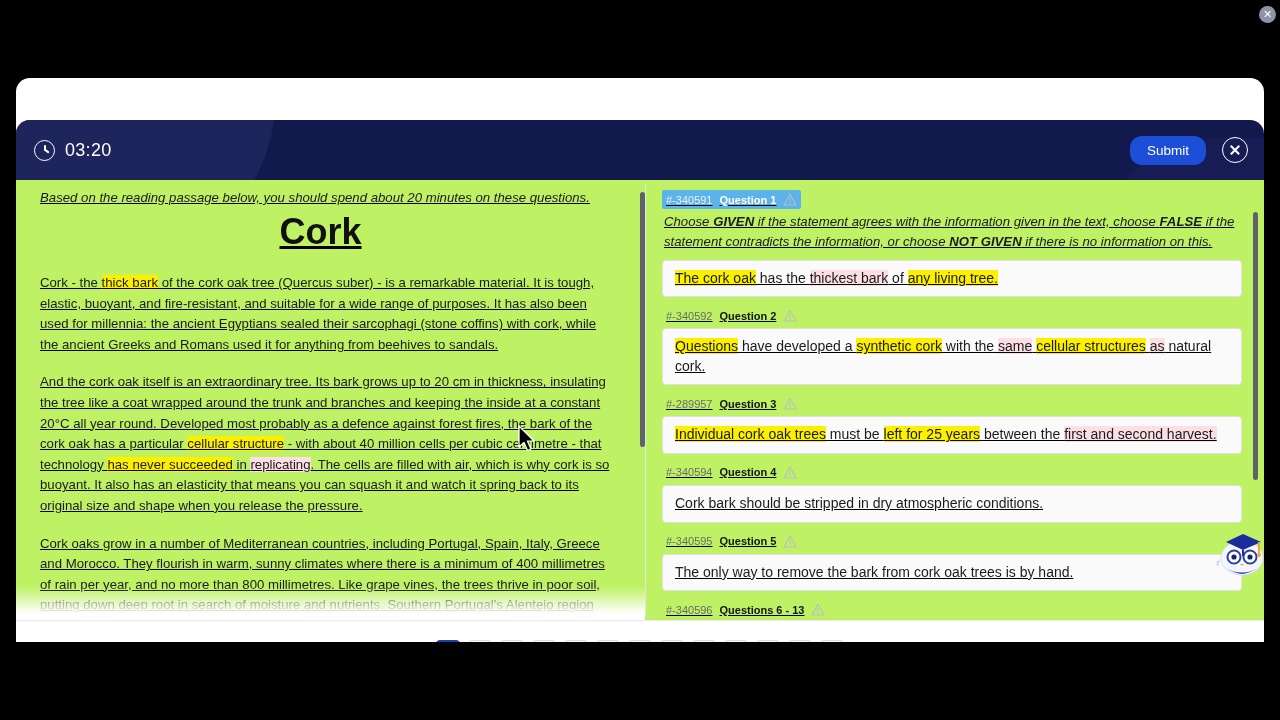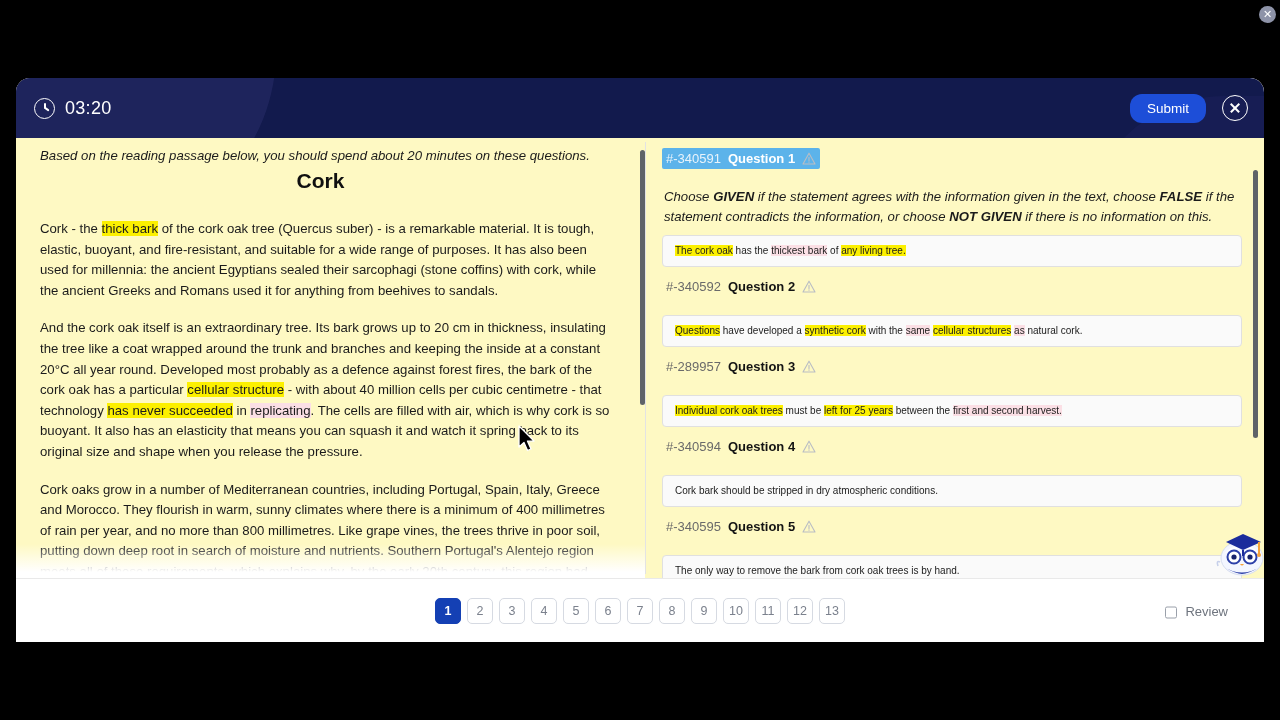--- a/index.html
+++ b/index.html
@@ -23,20 +23,21 @@
     border-radius: 14px 14px 0 0;
     overflow: hidden;
   }
   
   #header {
     position: relative;
     height: 60px;
     background: #121a4d;
     border-radius: 14px 14px 0 0;
     overflow: hidden;
+    margin-top: 42px;
   }
   #header .sheen {
     position: absolute; left: -60px; top: -110px;
     width: 330px; height: 260px;
     background: #20265e;
     border-radius: 0 0 180px 0;
     transform: rotate(-12deg);
     opacity: .9;
   }
   #header .sheen2 {
@@ -96,42 +97,43 @@
     margin-left: -6px; margin-top: -0.9px;
   }
   .close-ic::before { transform: rotate(45deg); }
   .close-ic::after  { transform: rotate(-45deg); }
 
   
   #body-split {
     position: relative;
     height: 440px;
     display: flex;
-    background: #fef9c3;
+    background: #bef264;
+    text-decoration: underline;
   }
   
   #passage-pane {
     position: relative;
     width: 629px;
     padding: 10px 28px 0 8px;
     overflow: hidden;
   }
   .pane-inner { position: relative; }
   .lead-line {
     font-style: italic;
     font-size: 13.2px;
     color: #1b1b1b;
     margin: 0 0 6px 16px;
   }
   .passage-title {
     text-align: center;
-    font-size: 21px;
+    font-size: 36px;
     font-weight: bold;
     color: #101010;
-    margin: 6px 0 26px 0;
+    margin: 6px 0 20px 0;
   }
   .para {
     font-size: 13.2px;
     line-height: 1.56;
     color: #1b1b1b;
     margin: 0 0 17px 16px;
     text-align: left;
   }
   #passage-fade {
     position: absolute; left: 0; right: 0; bottom: 0; height: 34px;
@@ -158,22 +160,22 @@
     position: relative;
     flex: 1;
     padding: 10px 22px 0 16px;
     overflow: hidden;
   }
   #question-scroll { right: 6px; top: 32px; height: 268px; }
 
   .q-head {
     display: flex; align-items: center; gap: 7px;
     padding: 3px 4px 3px 4px;
-    font-size: 13px;
-    margin-bottom: 18px;
+    font-size: 11px;
+    margin-bottom: 3px;
     width: fit-content;
     border-radius: 2px;
   }
   .q-head.active { background: #5cb3ea; }
   .q-head .qid { color: #6a6a6a; }
   .q-head.active .qid { color: #e8f3fb; }
   .q-head .qlabel { font-weight: bold; color: #141414; }
   .q-head.active .qlabel { color: #ffffff; }
   .warn-ic { width: 14px; height: 13px; display: block; }
   .instr {
@@ -182,21 +184,21 @@
     line-height: 1.5;
     color: #1b1b1b;
     margin: 2px 0 8px 2px;
   }
   .instr b { font-weight: bold; font-style: italic; }
   .q-card {
     border: 1px solid #e0e0e0;
     background: #fafafa;
     border-radius: 4px;
     padding: 8px 12px;
-    font-size: 10px;
+    font-size: 14px;
     color: #1b1b1b;
     margin-bottom: 9px;
     line-height: 1.4;
   }
   .hl-y { background: #fcf000; }
   .hl-p { background: #fbdfe5; }
 
   
   #footer {
     position: relative;

